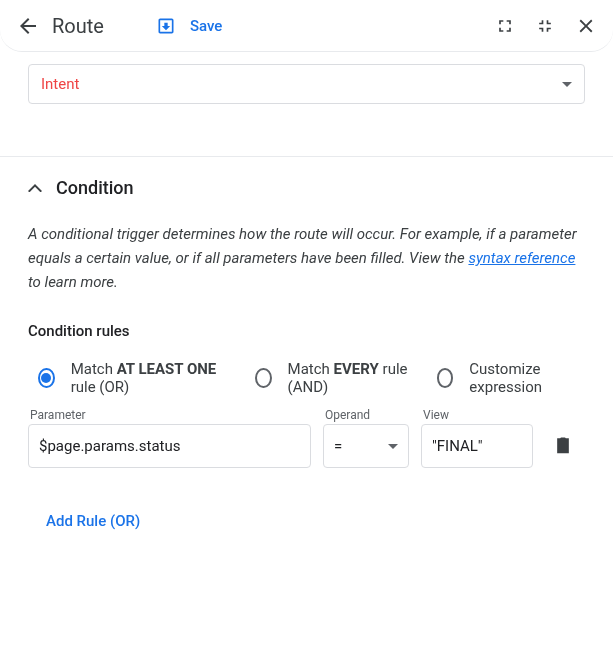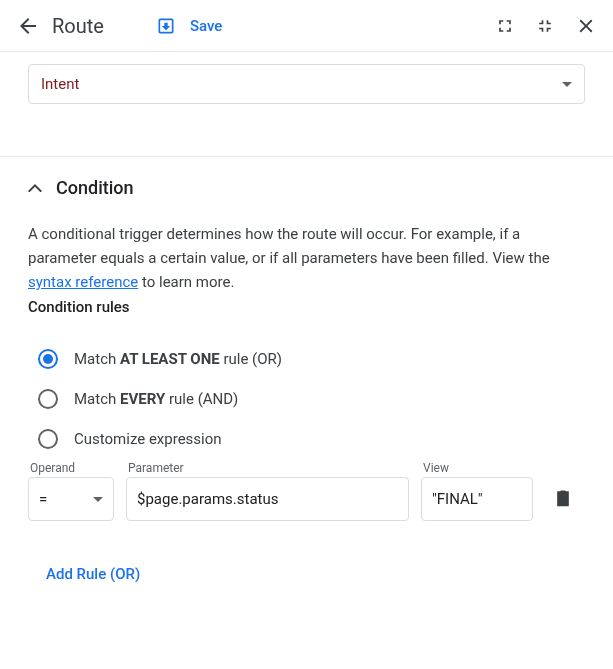--- a/index.html
+++ b/index.html
@@ -9,63 +9,65 @@
       color: #202124;
       background: #fff;
       width: 613px;
     }
     .header {
       display: flex;
       align-items: center;
       padding: 8px 16px;
       border-bottom: 1px solid #e8eaed;
       height: 52px;
+      border-radius: 22px;
     }
     .header-left { display: flex; align-items: center; gap: 12px; flex: 1; }
     .header-title { font-size: 20px; font-weight: 400; color: #3c4043; }
     .back-btn { display:flex; align-items:center; cursor:pointer; }
     .save-btn {
       display: flex; align-items: center; gap: 14px;
       color: #1a73e8; font-weight: 500; font-size: 15px;
       cursor: pointer; margin-left: 40px;
     }
     .header-right { display: flex; align-items: center; gap: 20px; }
     .icon-btn { cursor:pointer; display:flex; align-items:center; justify-content:center; }
 
     .intent-section {
       padding: 12px 28px 28px 28px;
     }
     .select-box {
       border: 1px solid #dadce0;
       border-radius: 4px;
       padding: 10px 12px;
       display: flex; justify-content: space-between; align-items:center;
-      color: #7f1d1d; font-size: 15px;
+      color: #ef4444; font-size: 15px;
       cursor:pointer;
     }
 
     .divider { border-top: 1px solid #e8eaed; margin-top: 24px; }
 
     .condition-section { padding: 20px 28px; }
     .section-header {
       display: flex; align-items:center; gap: 12px;
       margin-bottom: 24px;
       cursor:pointer;
     }
     .section-header h2 { font-size: 18px; font-weight: 500; color: #202124; margin-left: 2px; }
 
     .description {
       font-size: 15px; color: #3c4043; line-height: 1.6;
-      margin-bottom: 4px;
+      margin-bottom: 28px;
+      font-style: italic;
     }
     .description a { color: #1a73e8; text-decoration: underline; }
 
-    .subheading { font-size: 15px; font-weight: 500; margin-bottom: 33px; }
-
-    .radio-group { display: flex; flex-direction: column; gap: 20px; margin-bottom: 12px; padding-left: 10px; }
+    .subheading { font-size: 15px; font-weight: 500; margin-bottom: 20px; }
+
+    .radio-group { display: flex; flex-direction: row; gap: 20px; margin-bottom: 12px; padding-left: 10px; }
     .radio-option { display:flex; align-items:center; gap: 16px; cursor:pointer; }
     .radio-outer {
       width: 20px; height: 20px; border-radius: 50%;
       border: 2px solid #5f6368; display:flex; align-items:center; justify-content:center;
     }
     .radio-outer.selected { border-color: #1a73e8; }
     .radio-inner { width: 10px; height: 10px; border-radius:50%; background:#1a73e8; }
     .radio-label { font-size: 15px; color:#3c4043; }
 
     .rule-row {
@@ -164,34 +166,34 @@
       <div class="radio-outer"></div>
       <span class="radio-label"><span>Match </span><b>EVERY</b><span> rule (AND)</span></span>
     </div>
     <div class="radio-option">
       <div class="radio-outer"></div>
       <span class="radio-label">Customize expression</span>
     </div>
   </div>
 
   <div class="rule-row">
+    <div class="field">
+      <span class="field-label">Parameter</span>
+      <input class="field-input param-field" value="$page.params.status" style="">
+    </div>
     <div class="field">
       <span class="field-label">Operand</span>
       <div class="field-input operand-field">
         <span>=</span>
         <svg width="10" height="5" viewBox="0 0 10 5">
             <path fill="#5f6368" d="M0 0l5 5 5-5z"></path>
           </svg>
       </div>
     </div>
     <div class="field">
-      <span class="field-label">Parameter</span>
-      <input class="field-input param-field" value="$page.params.status" style="">
-    </div>
-    <div class="field">
       <span class="field-label">View</span>
       <input class="field-input value-field" value="&quot;FINAL&quot;" style="">
     </div>
     <div class="delete-btn icon-btn">
       <svg width="20" height="22" viewBox="0 0 24 24">
           <path fill="#3c4043" d="M6 7h12v14H6zM6 7V5h3l1-1h4l1 1h3v2M9 10v8M12 10v8M15 10v8" stroke="#3c4043" stroke-width="2"></path>
         </svg>
     </div>
   </div>
 

